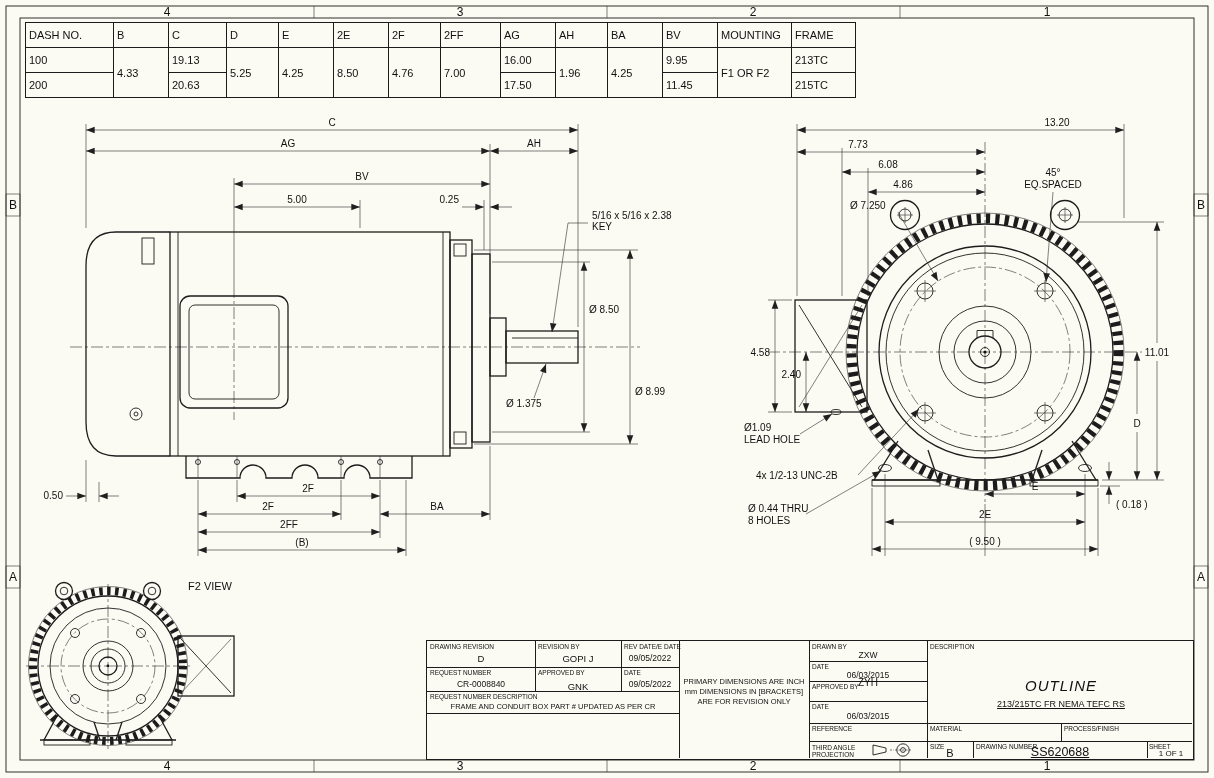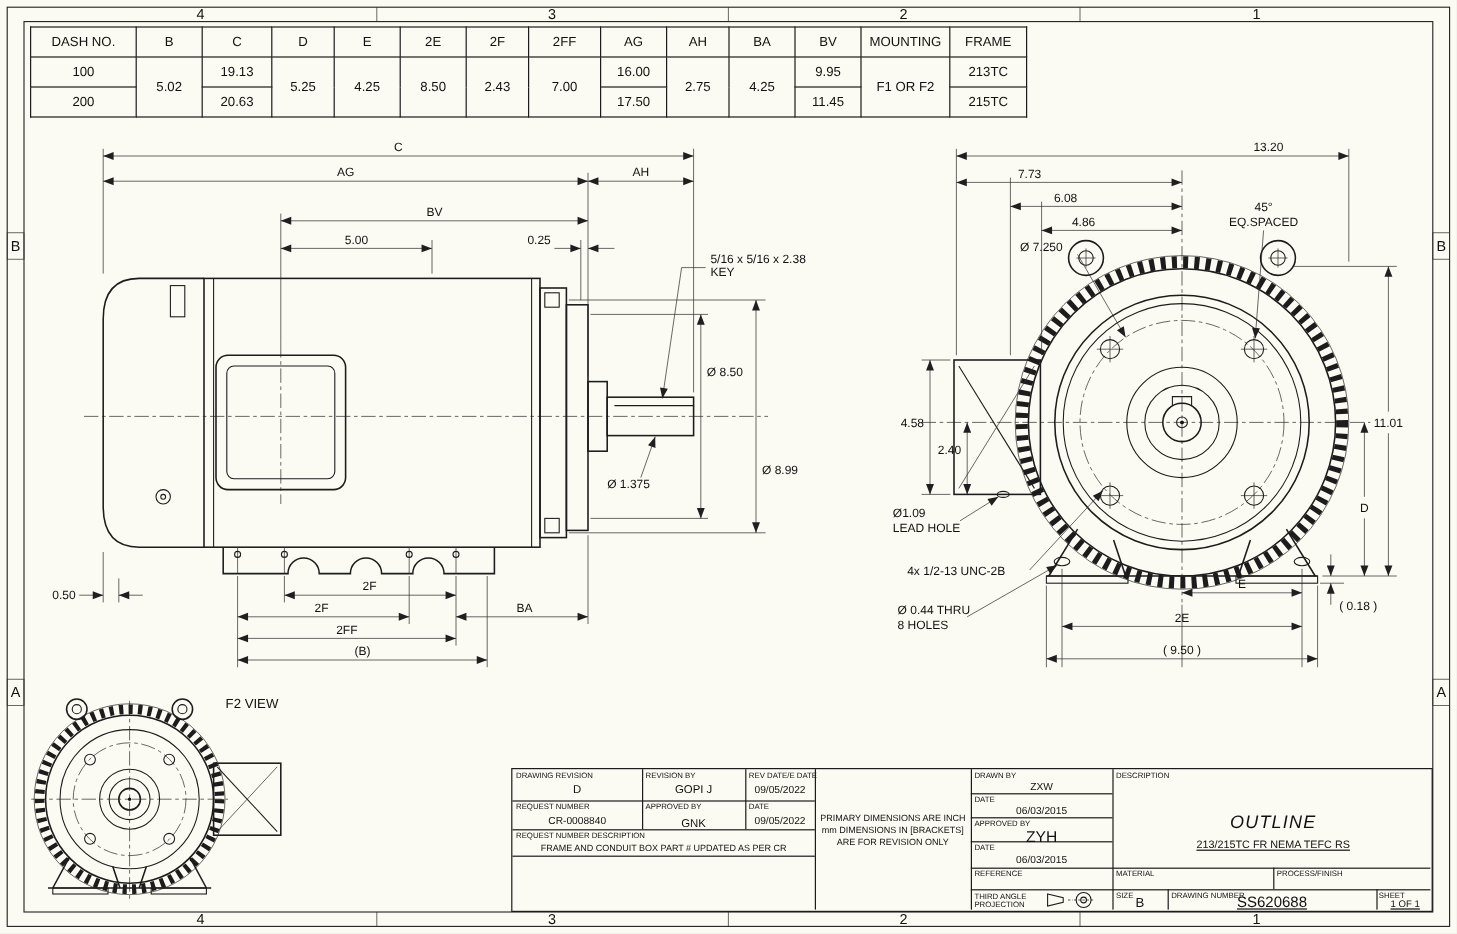--- a/index.html
+++ b/index.html
@@ -9,21 +9,21 @@
   .ol2{fill:none;stroke:#1c1c1c;stroke-width:0.9px;}
   .tl{fill:none;stroke:#2e2e2e;stroke-width:0.6px;}
   .dim{fill:none;stroke:#2e2e2e;stroke-width:0.6px;}
   .cl{fill:none;stroke:#2e2e2e;stroke-width:0.6px;stroke-dasharray:12 3 3 3;}
   .fin{fill:none;stroke:#1c1c1c;}
   text{fill:#111;font-family:"Liberation Sans",sans-serif;font-size:10px;text-anchor:middle;}
   text.s{text-anchor:start;}
   text.e{text-anchor:end;}
   text.zone{font-size:12px;}
   .dimtable{position:absolute;left:25px;top:22px;border-collapse:collapse;background:transparent;}
-  .dimtable th,.dimtable td{border:1px solid #1b1b1b;font-size:11px;font-weight:normal;text-align:center;padding:0 3px;height:24px;color:#111;white-space:nowrap;}
+  .dimtable th,.dimtable td{border:1px solid #1b1b1b;font-size:11px;font-weight:normal;text-align:left;padding:0 3px;height:24px;color:#111;white-space:nowrap;}
   .tb{position:absolute;left:426px;top:640px;width:768px;height:120px;border:1.4px solid #1b1b1b;box-sizing:border-box;}
   .vl{position:absolute;width:1px;background:#1b1b1b;}
   .hl{position:absolute;height:1px;background:#1b1b1b;}
   .lbl{position:absolute;font-size:6.5px;color:#111;white-space:nowrap;}
   .val{position:absolute;font-size:9.5px;color:#111;white-space:nowrap;}
   .ctr{transform:translateX(-50%);}
 </style>
 </head>
 <body>
 
@@ -335,29 +335,29 @@
     <th>2FF</th>
     <th>AG</th>
     <th>AH</th>
     <th>BA</th>
     <th>BV</th>
     <th>MOUNTING</th>
     <th>FRAME</th>
   </tr>
   <tr>
     <td>100</td>
-    <td rowspan="2">5.02</td>
+    <td rowspan="2">4.33</td>
     <td>19.13</td>
     <td rowspan="2">5.25</td>
     <td rowspan="2">4.25</td>
     <td rowspan="2">8.50</td>
-    <td rowspan="2">2.43</td>
+    <td rowspan="2">4.76</td>
     <td rowspan="2">7.00</td>
     <td>16.00</td>
-    <td rowspan="2">2.75</td>
+    <td rowspan="2">1.96</td>
     <td rowspan="2">4.25</td>
     <td>9.95</td>
     <td rowspan="2">F1 OR F2</td>
     <td>213TC</td>
   </tr>
   <tr>
     <td>200</td>
     <td>20.63</td>
     <td>17.50</td>
     <td>11.45</td>
@@ -402,21 +402,21 @@
 
   <div class="val ctr" style="left:317px;top:36px;font-size:7.5px;">PRIMARY DIMENSIONS ARE INCH</div>
   <div class="val ctr" style="left:317px;top:46px;font-size:7.5px;">mm DIMENSIONS IN  [BRACKETS]</div>
   <div class="val ctr" style="left:317px;top:56px;font-size:7.5px;">ARE FOR REVISION ONLY</div>
 
   <div class="lbl" style="left:385px;top:2px;">DRAWN BY</div>
   <div class="val ctr" style="left:441px;top:9px;font-size:8.5px;">ZXW</div>
   <div class="lbl" style="left:385px;top:22px;">DATE</div>
   <div class="val ctr" style="left:441px;top:29px;font-size:8.5px;">06/03/2015</div>
   <div class="lbl" style="left:385px;top:42px;">APPROVED BY</div>
-  <div class="val ctr" style="left:441px;top:49px;font-size:13px;">ZYH</div>
+  <div class="val ctr" style="left:441px;top:36px;font-size:10px;">ZYH</div>
   <div class="lbl" style="left:385px;top:62px;">DATE</div>
   <div class="val ctr" style="left:441px;top:70px;font-size:8.5px;">06/03/2015</div>
   <div class="lbl" style="left:385px;top:84px;">REFERENCE</div>
   <div class="lbl" style="left:385px;top:103px;">THIRD ANGLE</div>
   <div class="lbl" style="left:385px;top:110px;">PROJECTION</div>
   <svg style="position:absolute;left:443px;top:101px;" width="50" height="16">
     <polygon points="3,3 16,6 16,10 3,13" fill="none" stroke="#1b1b1b" stroke-width="0.9"></polygon>
     <line x1="20" y1="8" x2="24" y2="8" stroke="#1b1b1b" stroke-width="0.6" stroke-dasharray="2 1.5"></line>
     <circle cx="33" cy="8" r="6.2" fill="none" stroke="#1b1b1b" stroke-width="0.9"></circle>
     <circle cx="33" cy="8" r="2.4" fill="none" stroke="#1b1b1b" stroke-width="0.9"></circle>
@@ -426,16 +426,16 @@
   <div class="lbl" style="left:503px;top:2px;">DESCRIPTION</div>
   <div class="val ctr" style="left:634px;top:36px;font-size:15px;letter-spacing:1px;font-style:italic;">OUTLINE</div>
   <div class="val ctr" style="left:634px;top:58px;font-size:9px;text-decoration:underline;">213/215TC FR NEMA TEFC RS</div>
   <div class="lbl" style="left:503px;top:84px;">MATERIAL</div>
   <div class="lbl" style="left:637px;top:84px;">PROCESS/FINISH</div>
   <div class="lbl" style="left:503px;top:102px;">SIZE</div>
   <div class="val ctr" style="left:523px;top:106px;font-size:11px;">B</div>
   <div class="lbl" style="left:549px;top:102px;">DRAWING NUMBER</div>
   <div class="val ctr" style="left:633px;top:104px;font-size:12.5px;text-decoration:underline;">SS620688</div>
   <div class="lbl" style="left:722px;top:102px;">SHEET</div>
-  <div class="val ctr" style="left:744px;top:108px;font-size:8px;text-decoration:underline;">1 OF 1</div>
+  <div class="val ctr" style="left:744px;top:108px;font-size:8px;">1 OF 1</div>
 </div>
 
 </div>
 
 </body></html>

